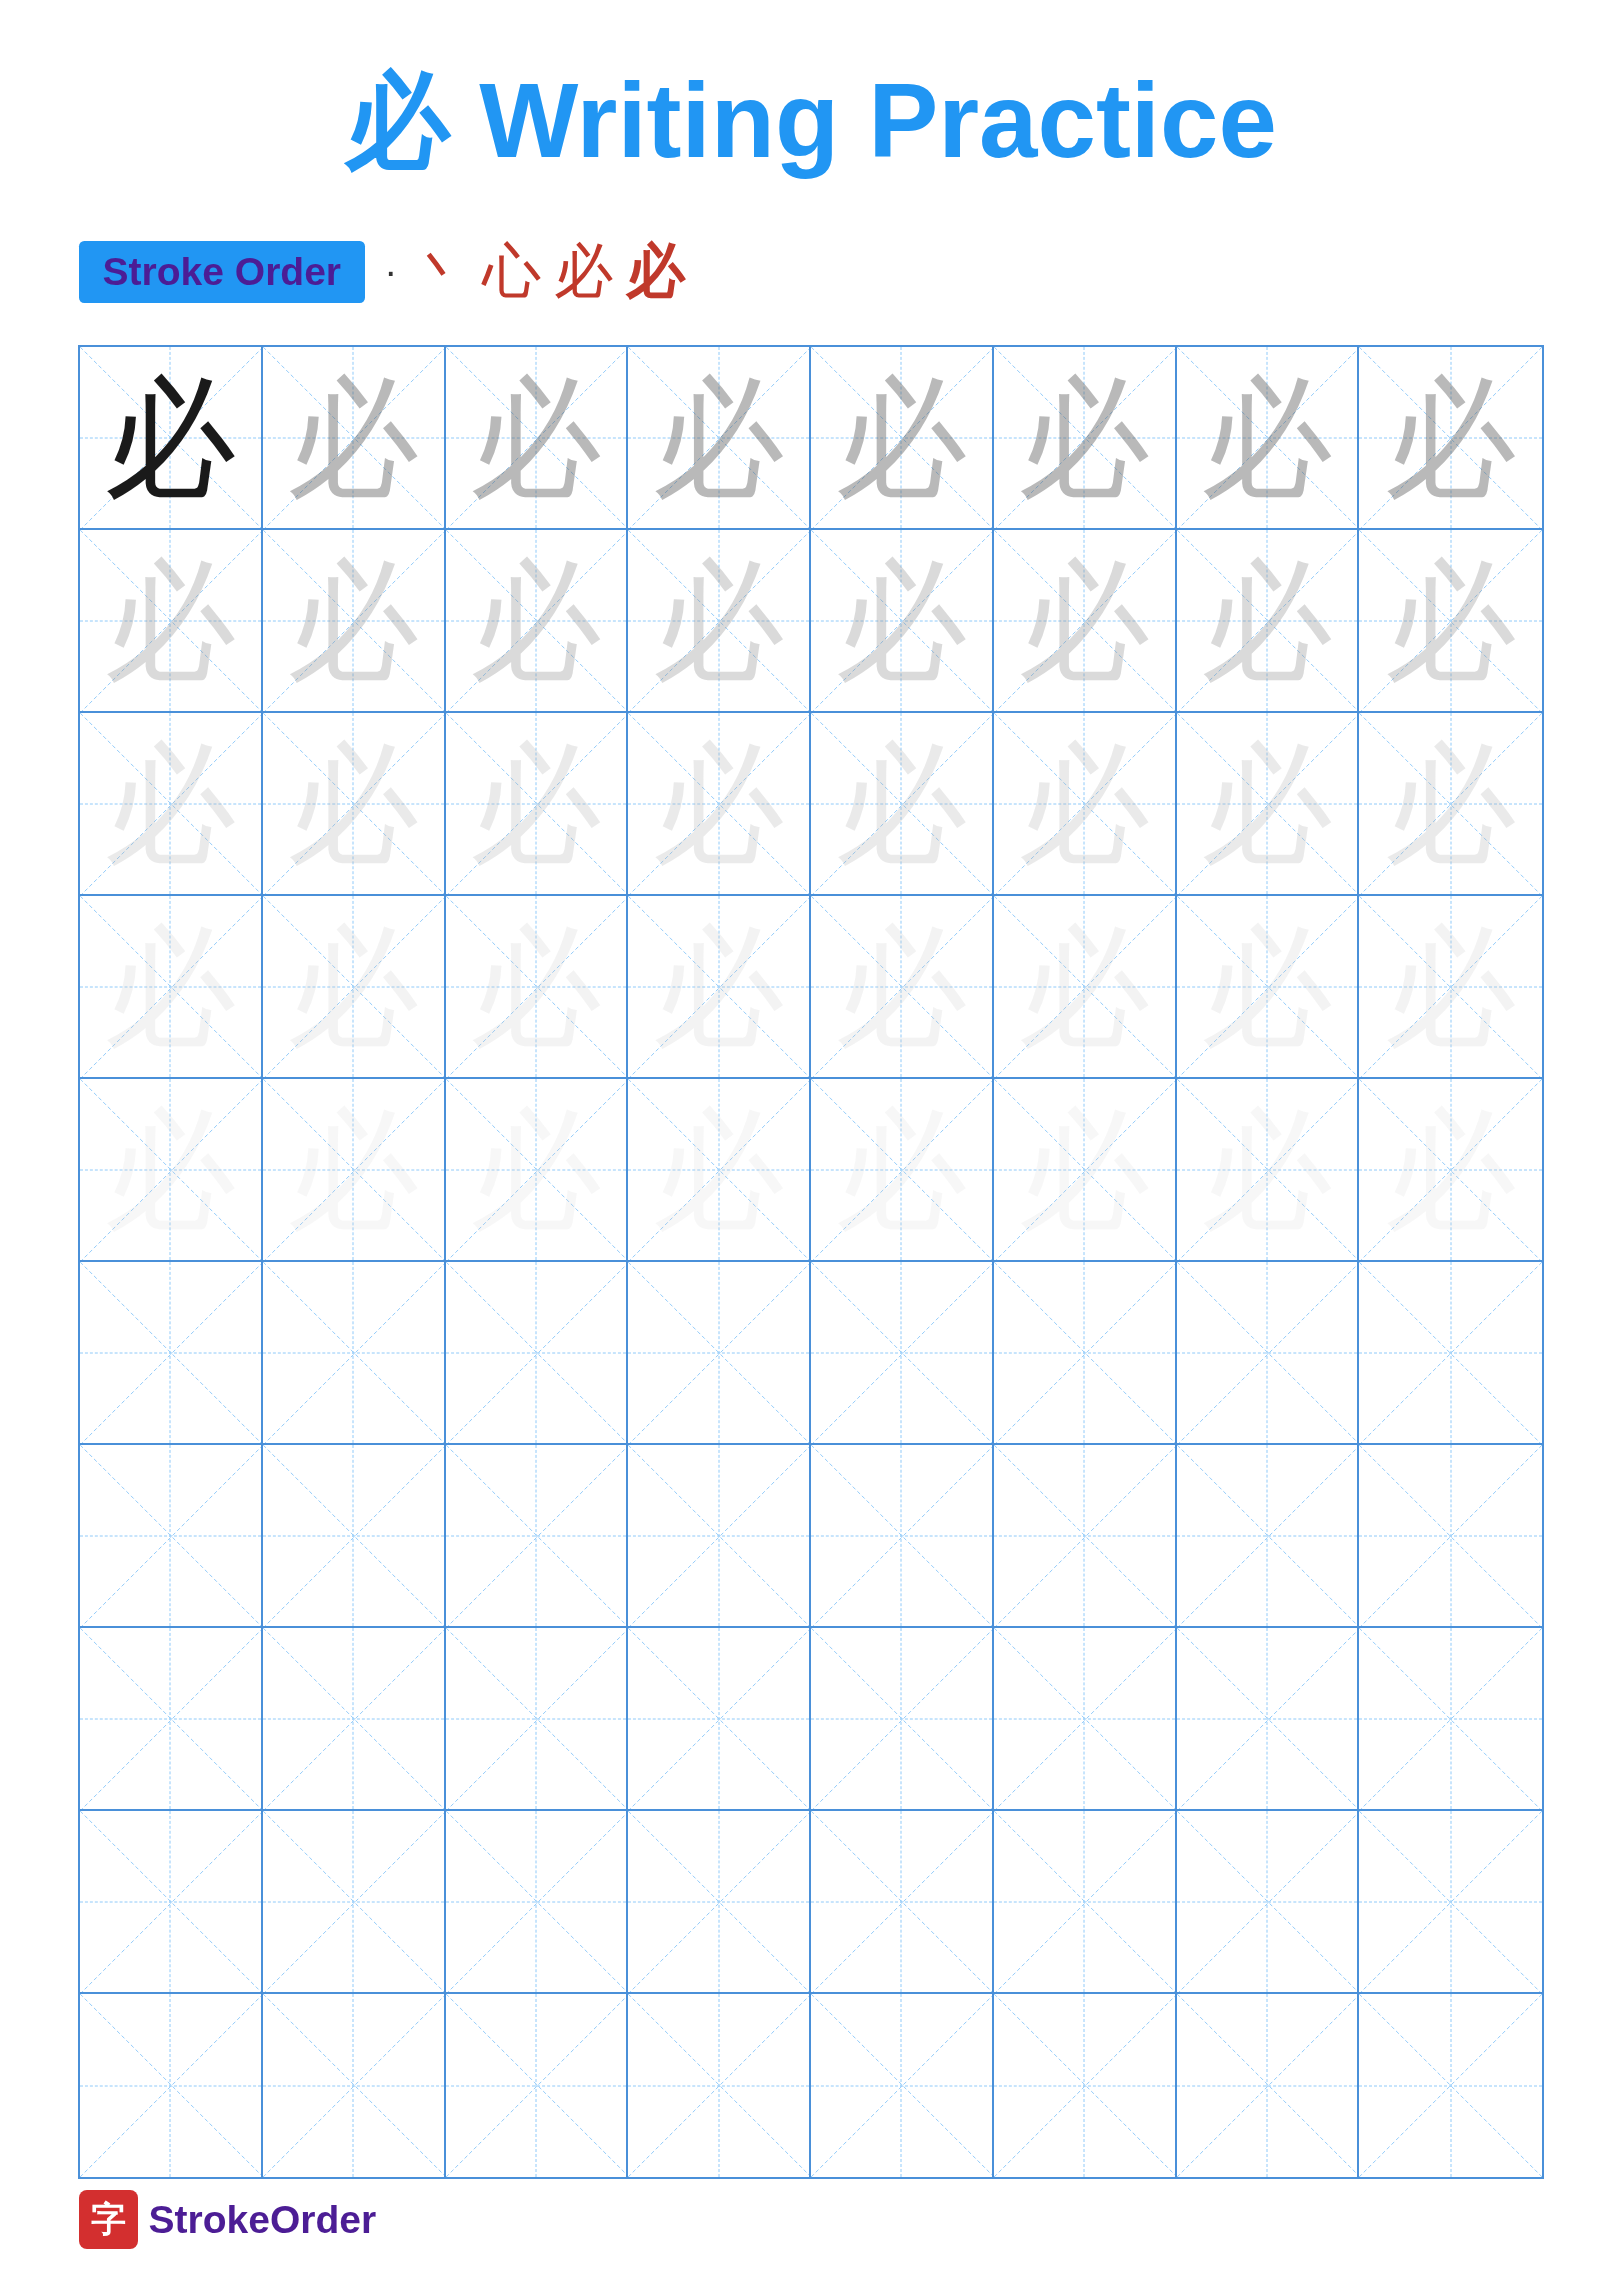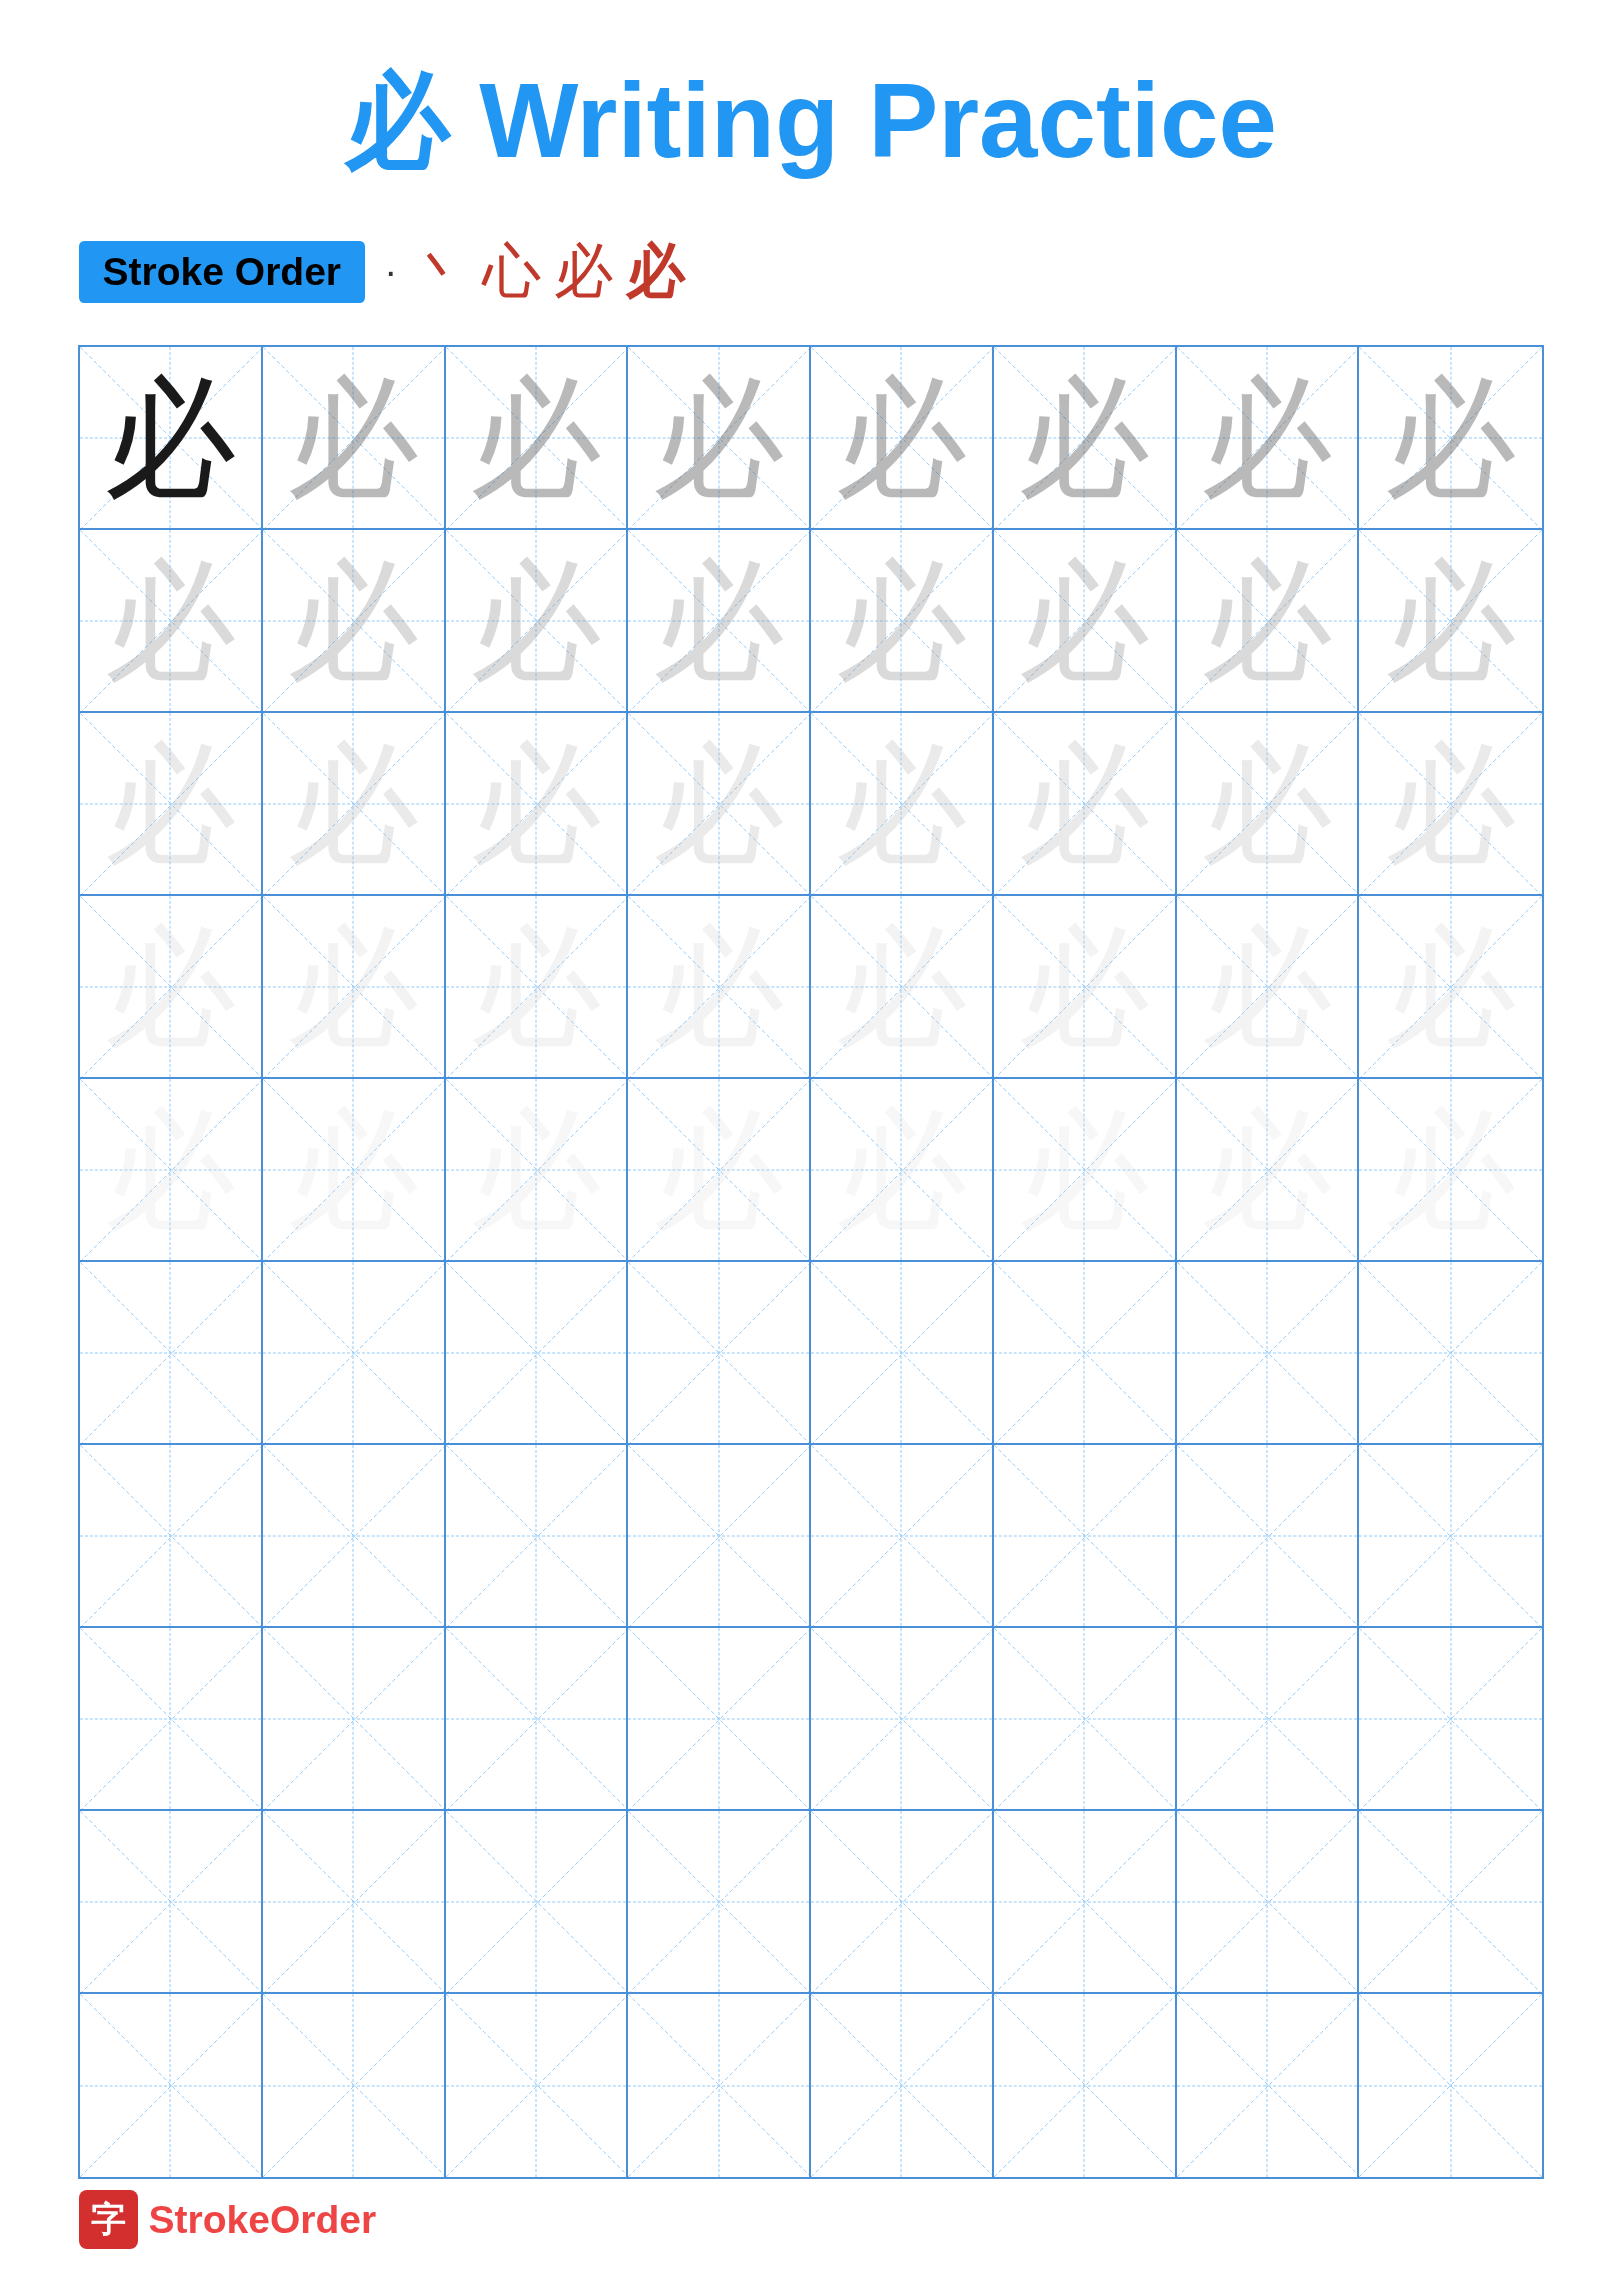--- a/index.html
+++ b/index.html
@@ -33,21 +33,21 @@
     .stroke-order-section {
       width: 100%;
       display: flex;
       align-items: center;
       margin-bottom: 33px;
       gap: 19.6px;
     }
 
     .stroke-order-badge {
       background: #2196F3;
-      color: #000000;
+      color: #4c1d95;
       padding: 9.2px 23.6px;
       border-radius: 5.2px;
       font-size: 39px;
       font-weight: bold;
       white-space: nowrap;
       text-align: right;
     }
 
     .stroke-sequence {
       display: flex;
@@ -193,21 +193,21 @@
       align-items: center;
       justify-content: center;
       color: white;
       font-size: 35px;
       font-weight: bold;
     }
 
     .footer-logo-text {
       font-size: 39px;
       font-weight: bold;
-      color: #ef4444;
+      color: #4c1d95;
     }
 
     .empty-cell {
       
     }
   </style>
 </head>
 <body>
 
 <div class="page-container">

